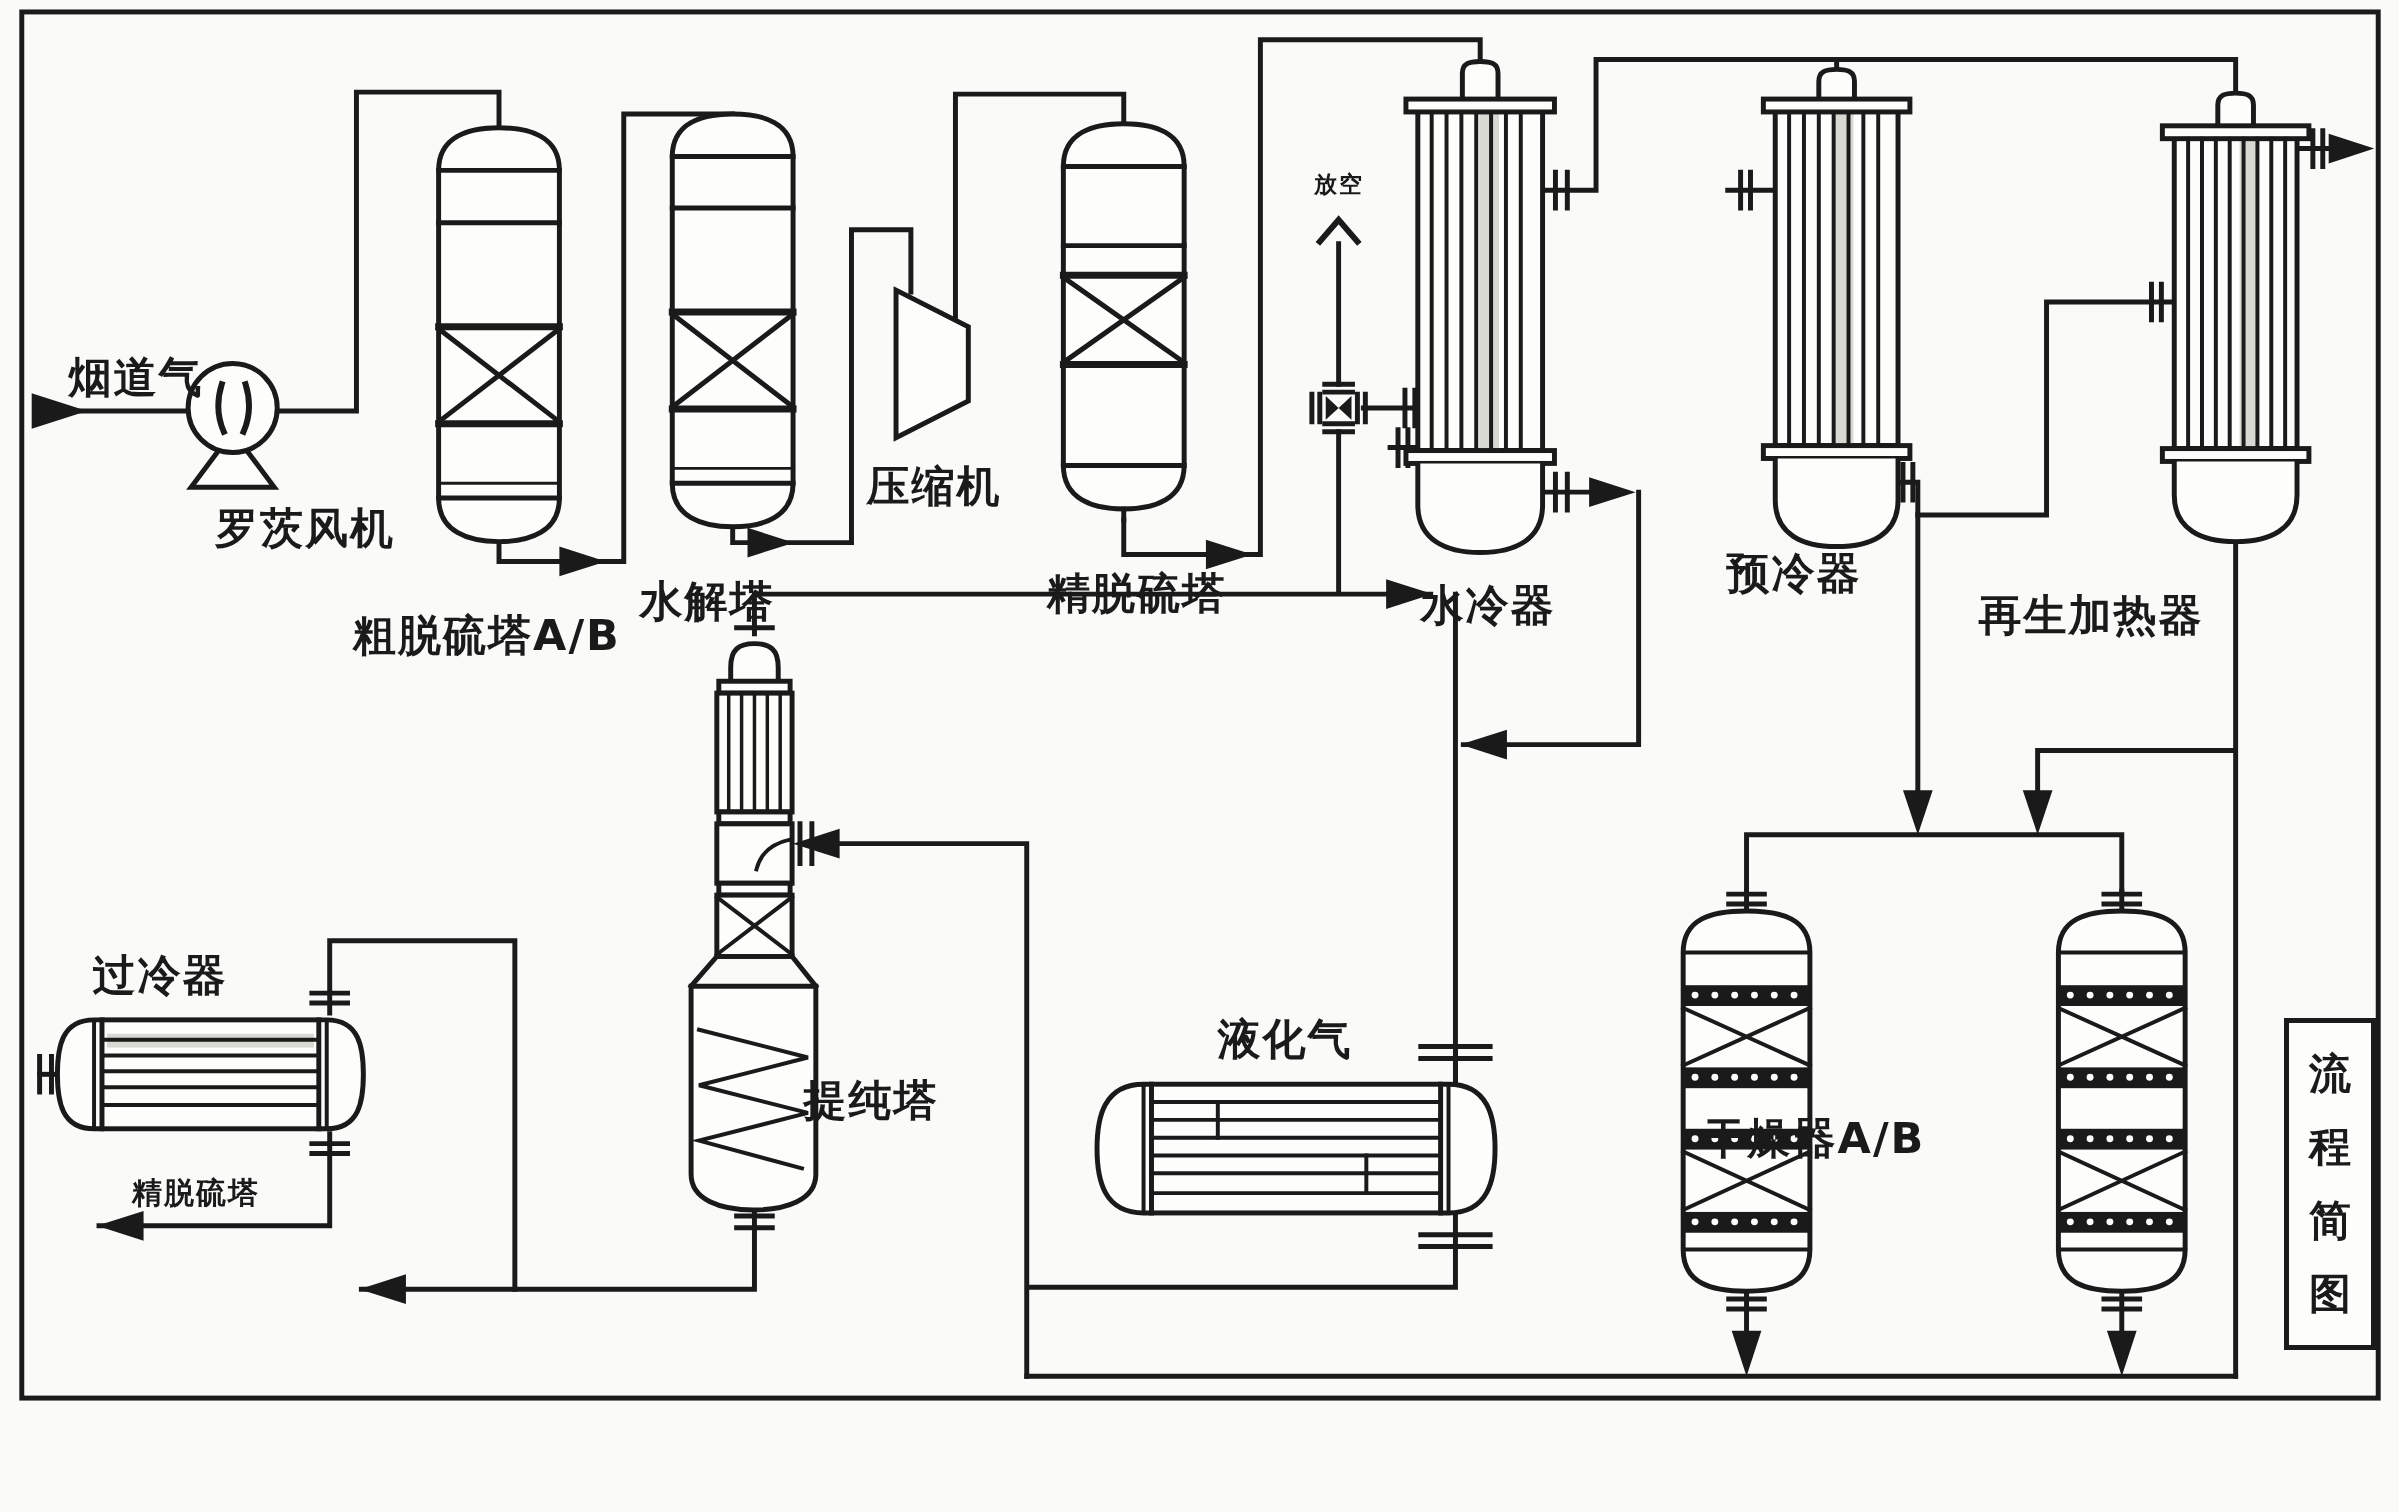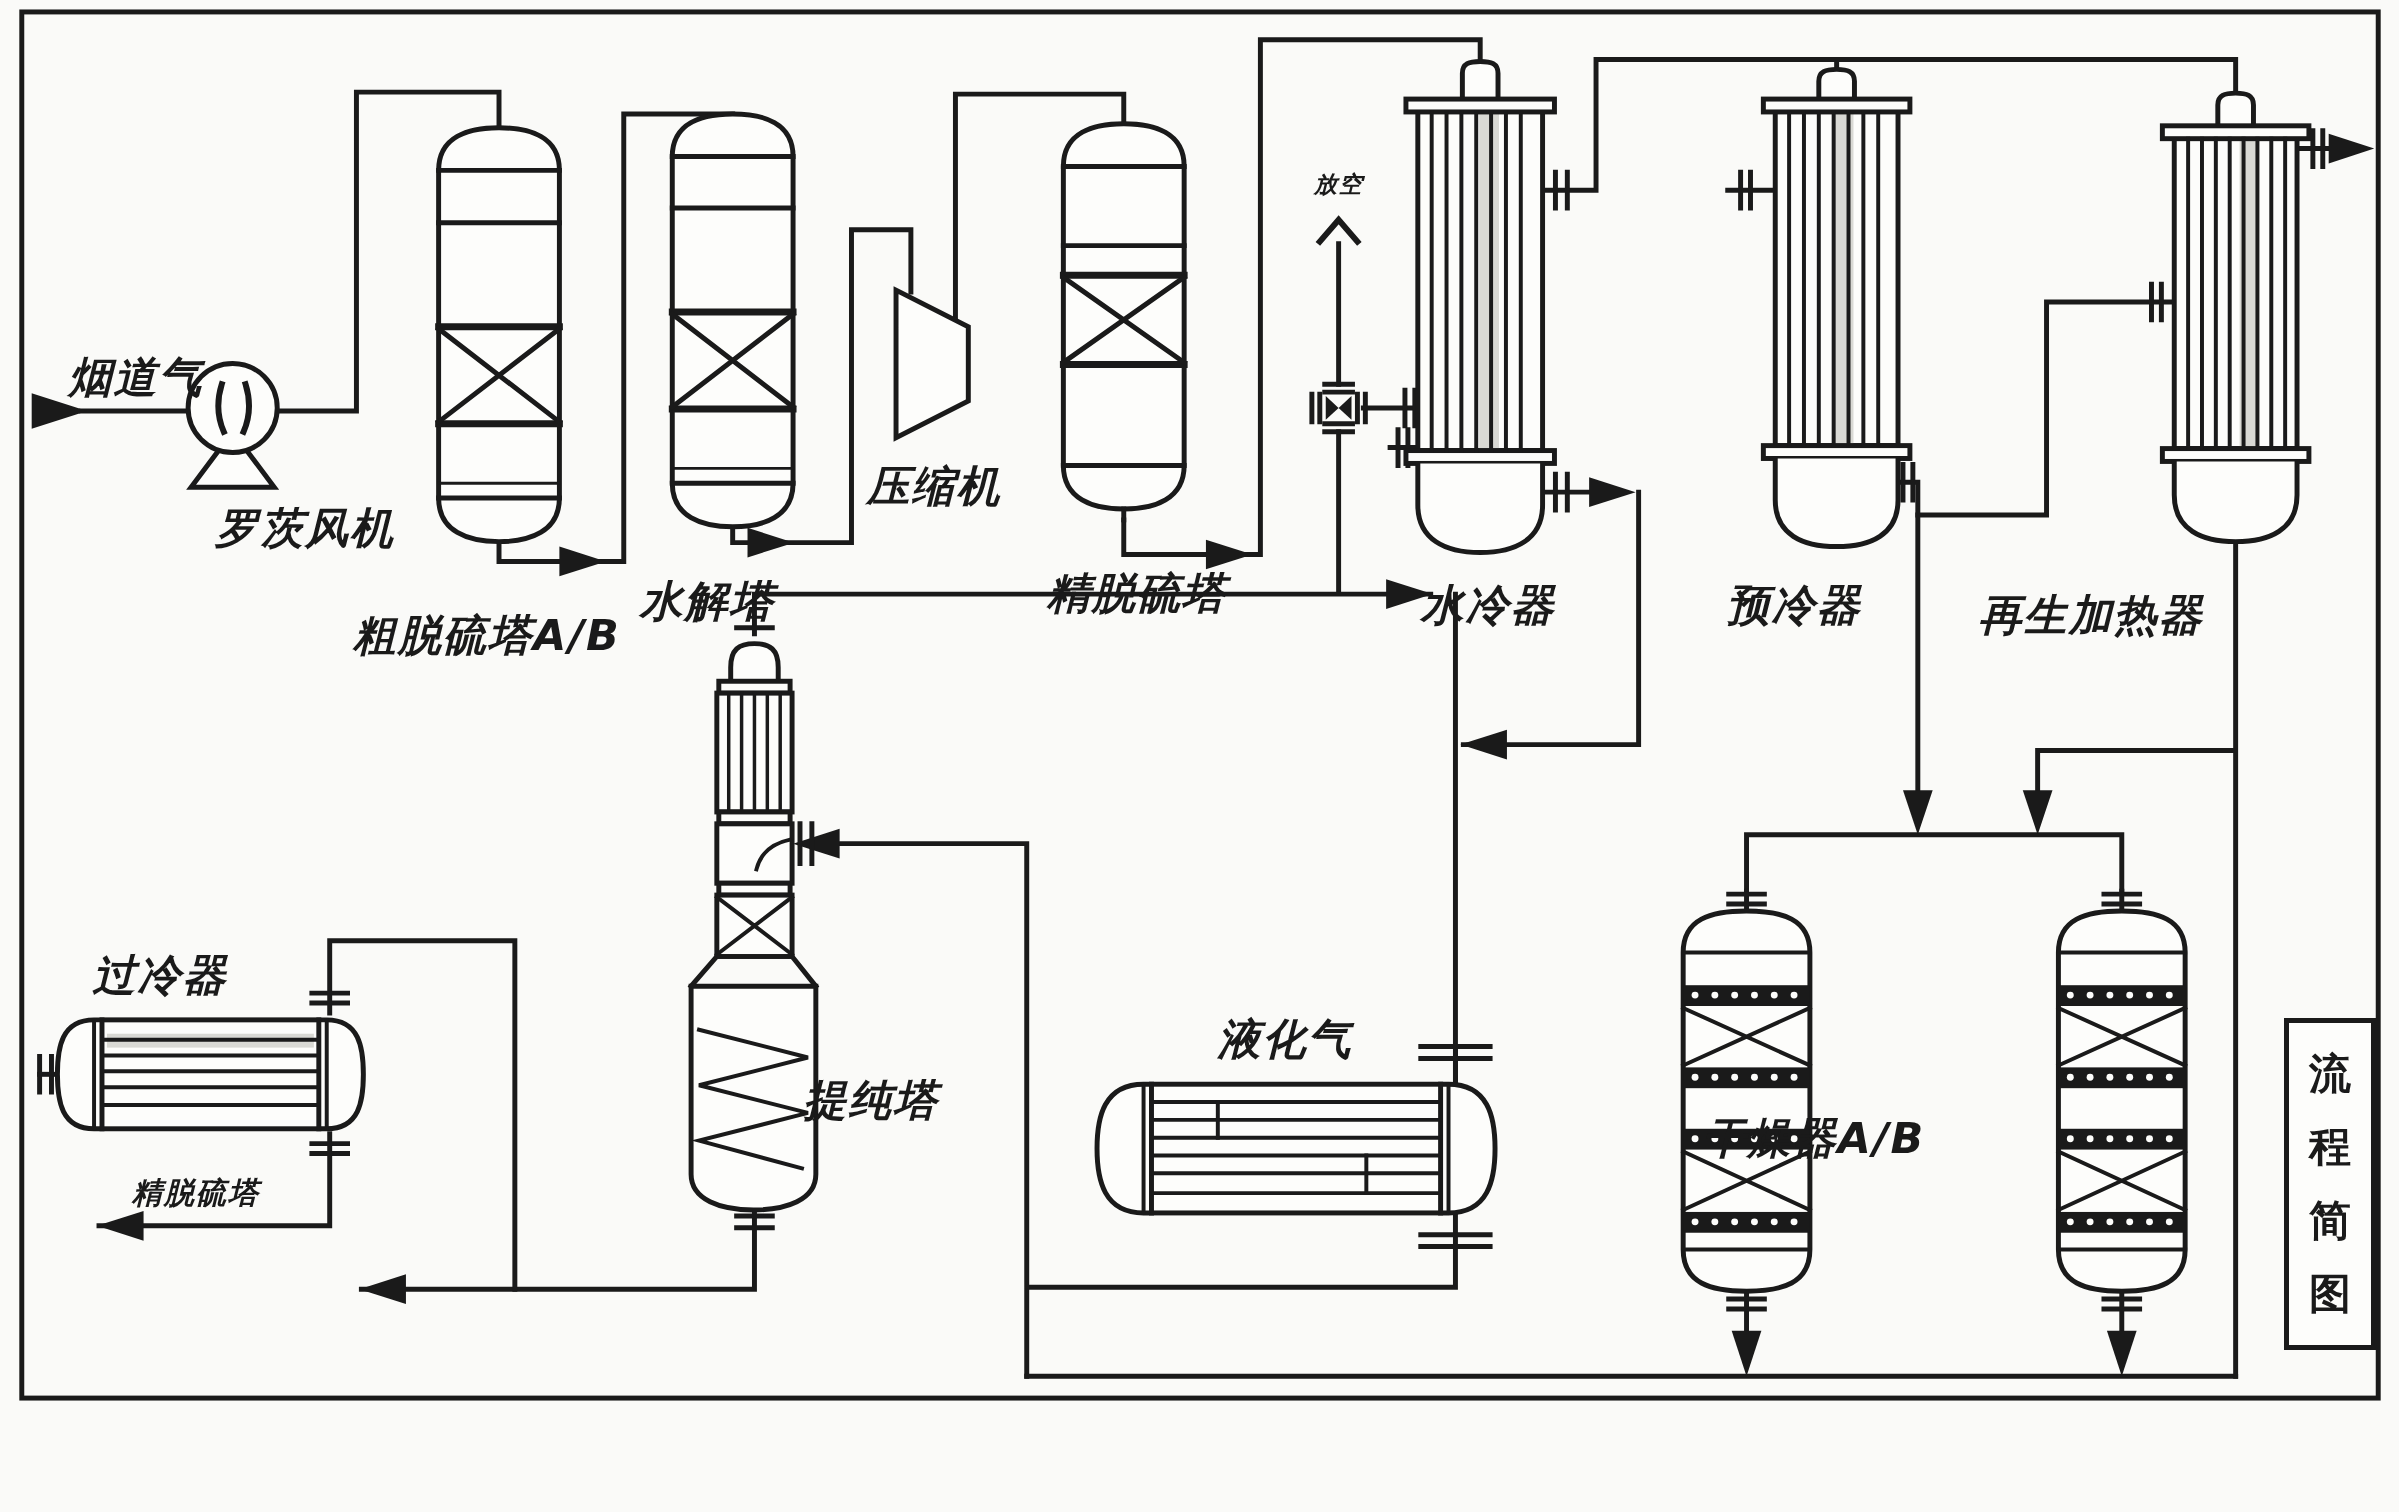--- a/index.html
+++ b/index.html
@@ -13,21 +13,20 @@
     width:2400px;height:1513px;position:relative;background:var(--bg);
     font-family:"DejaVu Sans","Liberation Sans",sans-serif;color:var(--line);
     overflow:hidden;
   }
   #stage{position:absolute;left:0;top:0;width:2400px;height:1513px;}
   svg{position:absolute;left:0;top:0;}
   .lbl{
     position:absolute;transform:translate(-50%,-50%);
     font-weight:bold;white-space:nowrap;color:var(--line);
     letter-spacing:2px;
-    font-style:italic;
   }
   .lbl.s32{font-size:43px;}
   .lbl.s30{font-size:30px;}
   .lbl.s24{font-size:23px;}
   .title{
     position:absolute;left:1200px;top:1452px;transform:translate(-50%,-50%);
     font-size:48px;font-weight:bold;letter-spacing:8px;white-space:nowrap;
   }
   .corner-box{
     position:absolute;left:2284px;top:1018px;width:92px;height:332px;
@@ -324,21 +323,21 @@
 </svg>
 
 <div class="lbl s32" style="left:136px;top:378px;">烟道气</div>
 <div class="lbl s32" style="left:267px;top:529px;margin-left:38px;">罗茨风机</div>
 <div class="lbl s32" style="left:487px;top:636px;">粗脱硫塔A/B</div>
 <div class="lbl s32" style="left:707px;top:602px;">水解塔</div>
 <div class="lbl s32" style="left:934px;top:487px;">压缩机</div>
 <div class="lbl s32" style="left:1137px;top:594px;">精脱硫塔</div>
 <div class="lbl s24" style="left:1339px;top:184px;">放空</div>
 <div class="lbl s32" style="left:1488px;top:606px;">水冷器</div>
-<div class="lbl s32" style="left:1794px;top:606px;">预冷器</div>
+<div class="lbl s32" style="left:1794px;top:574px;">预冷器</div>
 <div class="lbl s32" style="left:2091px;top:616px;">再生加热器</div>
 <div class="lbl s32" style="left:160px;top:976px;">过冷器</div>
 <div class="lbl s30" style="left:196px;top:1193px;">精脱硫塔</div>
 <div class="lbl s32" style="left:871px;top:1101px;">提纯塔</div>
 <div class="lbl s32" style="left:1285px;top:1040px;">液化气</div>
 <div class="lbl s32" style="left:1814px;top:1103px;margin-top:36px;">干燥器A/B</div>
 
 <div class="corner-box">
   <span>流</span>
   <span>程</span>

